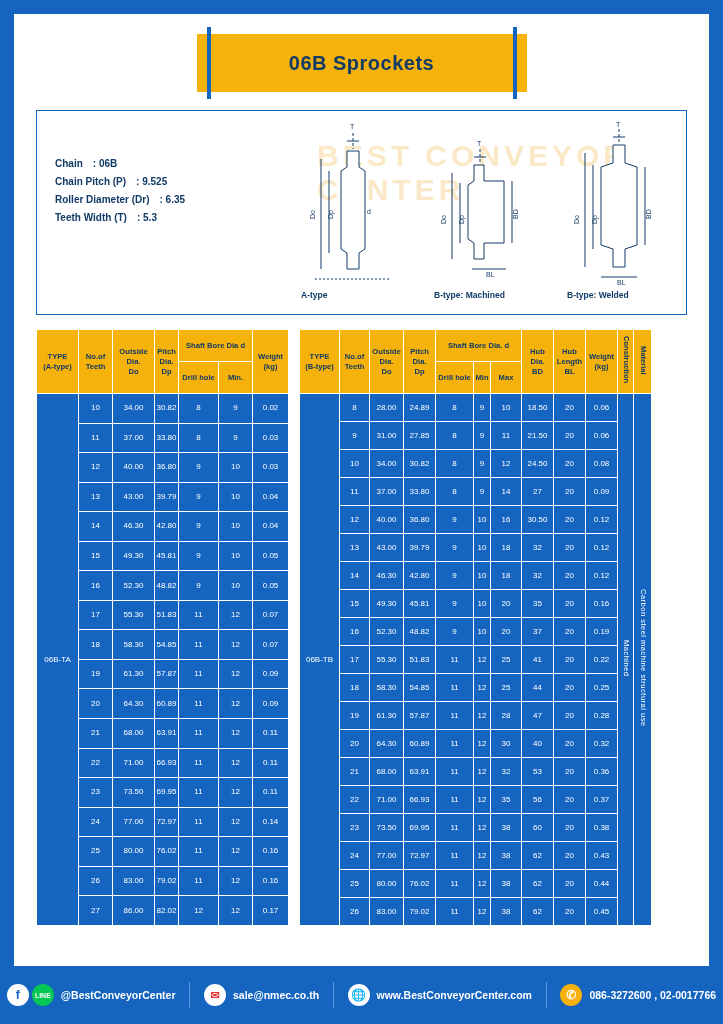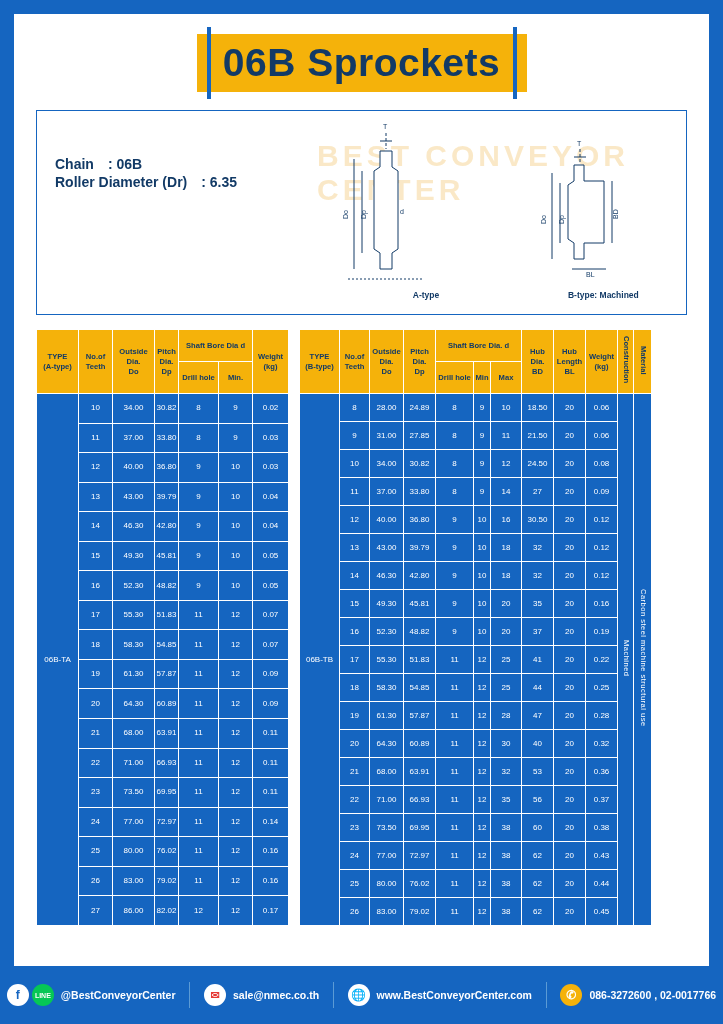--- a/index.html
+++ b/index.html
@@ -33,50 +33,50 @@
     display: flex; align-items: center; justify-content: center;
     position: relative;
   }
   .title-band::before, .title-band::after {
     content: ""; position: absolute; top: -7px; bottom: -7px;
     width: 4px; background: #1565c0;
   }
   .title-band::before { left: 10px; }
   .title-band::after { right: 10px; }
   .title-text {
-    font-size: 39px; font-weight: bold; color: #123a66; letter-spacing: .5px;
+    font-size: 20px; font-weight: bold; color: #123a66; letter-spacing: .5px;
   }
   
   .spec-box {
     margin: 18px 22px 0 22px;
     border: 1.5px solid #1565c0;
     height: 205px;
     display: flex;
     position: relative;
     background: #fff;
   }
   .spec-left {
     width: 250px;
     padding: 44px 0 0 18px;
-    font-size: 14px; color: #123a66; font-weight: bold; line-height: 18px;
+    font-size: 10px; color: #123a66; font-weight: bold; line-height: 18px;
   }
   .spec-right {
     flex: 1; position: relative;
   }
   .watermark {
     position: absolute; left: 30px; top: 28px;
     font-size: 30px; font-weight: bold; color: #f6d79a;
     opacity: .55; letter-spacing: 4px; line-height: 34px;
     pointer-events: none;
   }
   .draw-row {
     position: absolute; left: 0; right: 0; top: 8px; bottom: 0;
     display: flex; justify-content: space-around; align-items: flex-start;
   }
-  .draw-cell { width: 105px; text-align: right; position: relative; }
+  .draw-cell { width: 105px; text-align: left; position: relative; }
   .draw-cap { font-size: 8.5px; color: #123a66; font-weight: bold; position: absolute; bottom: -2px; left: 0; right: 0;}
   
   .tables {
     display: flex; gap: 10px; padding: 14px 22px 0 22px;
   }
   table.data { border-collapse: collapse; font-size: 8px; }
   table.data th, table.data td {
     border: 1px solid #ffffff;
     text-align: center;
     color: #ffffff;
@@ -132,21 +132,23 @@
 
     <div class="title-wrap">
       <div class="title-band">
         <span class="title-text">06B Sprockets</span>
       </div>
     </div>
 
     <div class="spec-box">
       <div class="spec-left">
         <div>Chain :  06B</div>
+        <div>Chain Pitch (P) :  9.525</div>
         <div>Roller Diameter (Dr) : 6.35</div>
+        <div>Teeth Width (T) :  5.3</div>
       </div>
       <div class="spec-right">
         <div class="watermark">BEST CONVEYOR CENTER</div>
         <div class="draw-row">
 
           <div class="draw-cell">
             <svg width="105" height="175" viewBox="0 0 105 175">
               <g stroke="#123a66" fill="none" stroke-width="1">
                 <line x1="52" y1="14" x2="52" y2="30" stroke-dasharray="3,2"></line>
                 <line x1="46" y1="22" x2="58" y2="22"></line>
@@ -176,20 +178,39 @@
               </g>
               <text x="43" y="27" font-size="7" fill="#123a66" font-family="Liberation Sans, sans-serif">T</text>
               <text x="12" y="105" font-size="7" fill="#123a66" font-family="Liberation Sans, sans-serif" transform="rotate(-90 12 105)">Do</text>
               <text x="30" y="105" font-size="7" fill="#123a66" font-family="Liberation Sans, sans-serif" transform="rotate(-90 30 105)">Dp</text>
               <text x="84" y="100" font-size="7" fill="#123a66" font-family="Liberation Sans, sans-serif" transform="rotate(-90 84 100)">BD</text>
               <text x="52" y="158" font-size="7" fill="#123a66" font-family="Liberation Sans, sans-serif">BL</text>
             </svg>
             <div class="draw-cap">B-type: Machined</div>
           </div>
 
+          <div class="draw-cell">
+            <svg width="105" height="175" viewBox="0 0 105 175">
+              <g stroke="#123a66" fill="none" stroke-width="1">
+                <line x1="52" y1="10" x2="52" y2="24" stroke-dasharray="3,2"></line>
+                <line x1="46" y1="18" x2="58" y2="18"></line>
+                <path d="M46 26 L46 44 L34 48 L34 126 L46 130 L46 148 L58 148 L58 130 L70 126 L70 48 L58 44 L58 26 Z" fill="#fff"></path>
+                <line x1="18" y1="34" x2="18" y2="148"></line>
+                <line x1="26" y1="46" x2="26" y2="130"></line>
+                <line x1="78" y1="48" x2="78" y2="126"></line>
+                <line x1="34" y1="158" x2="70" y2="158"></line>
+              </g>
+              <text x="49" y="8" font-size="7" fill="#123a66" font-family="Liberation Sans, sans-serif">T</text>
+              <text x="12" y="105" font-size="7" fill="#123a66" font-family="Liberation Sans, sans-serif" transform="rotate(-90 12 105)">Do</text>
+              <text x="30" y="105" font-size="7" fill="#123a66" font-family="Liberation Sans, sans-serif" transform="rotate(-90 30 105)">Dp</text>
+              <text x="84" y="100" font-size="7" fill="#123a66" font-family="Liberation Sans, sans-serif" transform="rotate(-90 84 100)">BD</text>
+              <text x="50" y="166" font-size="7" fill="#123a66" font-family="Liberation Sans, sans-serif">BL</text>
+            </svg>
+            <div class="draw-cap">B-type: Welded</div>
+          </div>
 
 
         </div>
       </div>
     </div>
 
     <div class="tables">
 
       <table class="data">
         <thead>

